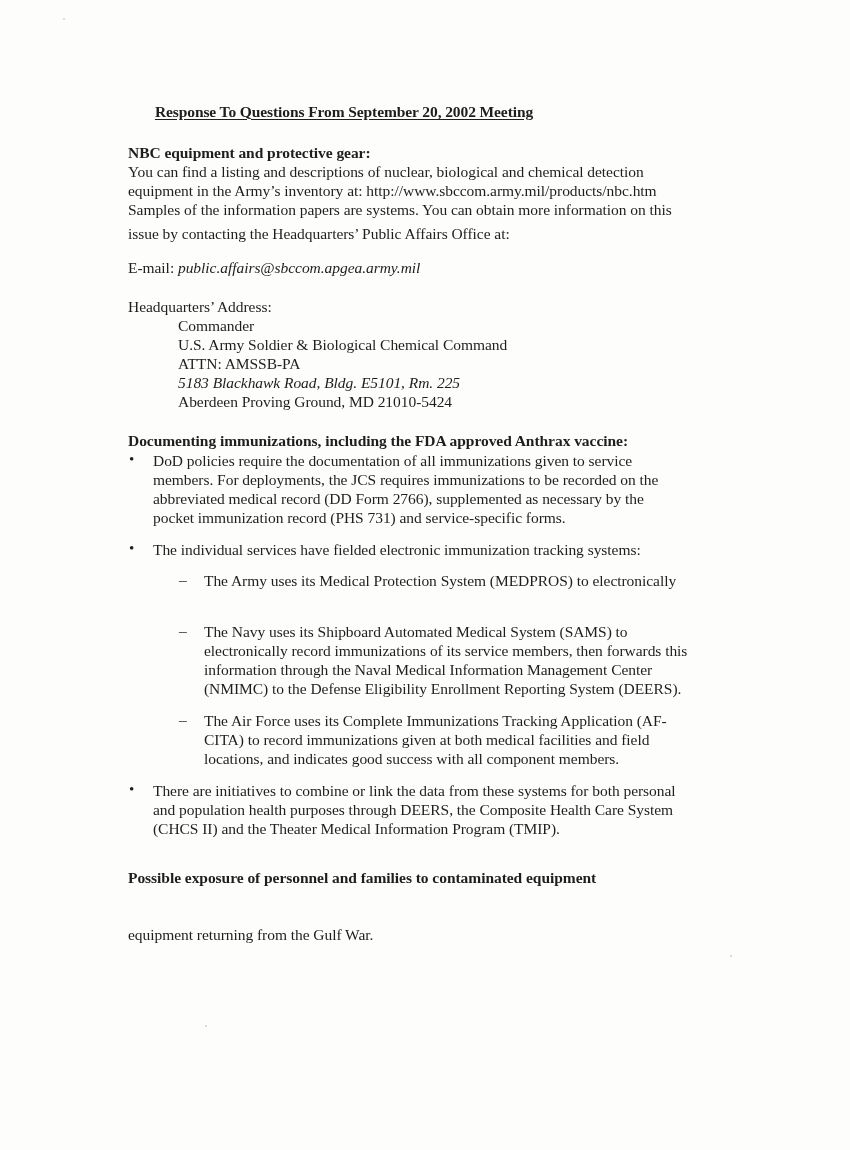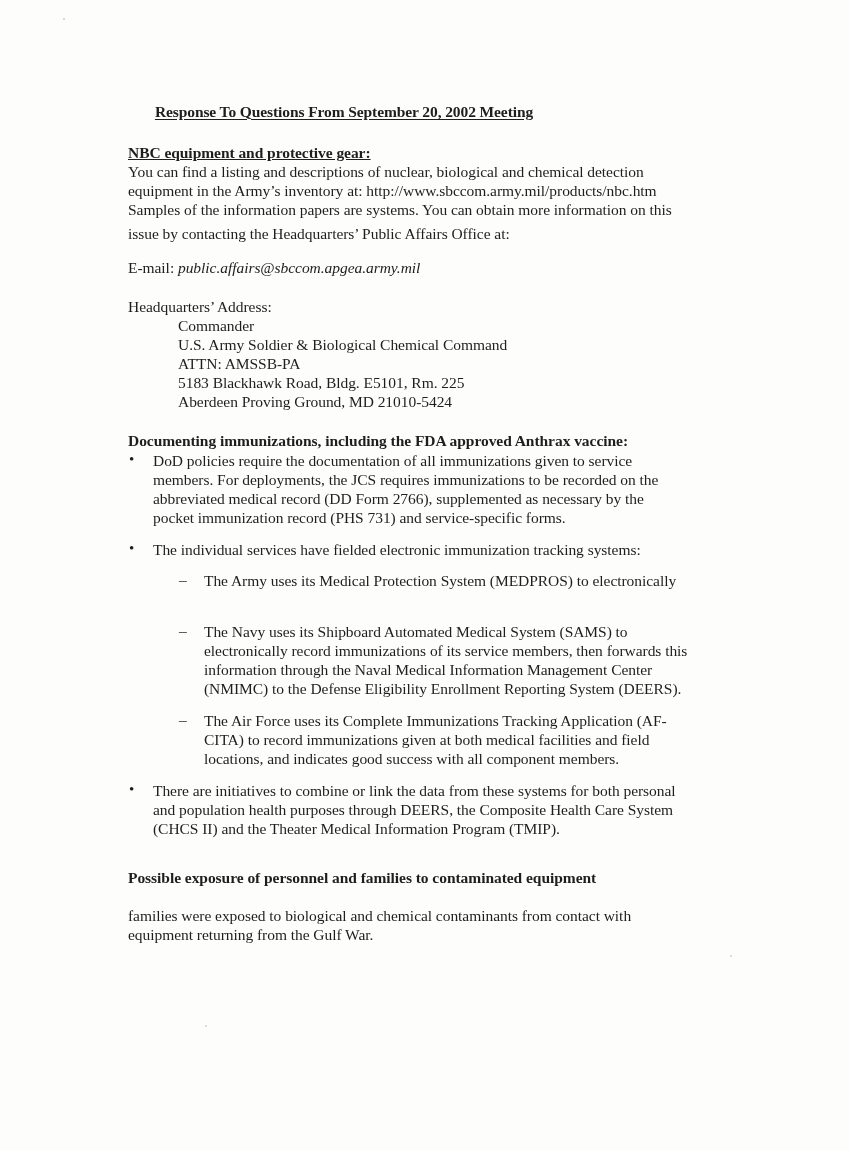--- a/index.html
+++ b/index.html
@@ -25,35 +25,35 @@
     .dash { position: absolute; font-size: 15.5px; }
     .speck { position: absolute; width: 2px; height: 2px; background: #cfcfcf; border-radius: 1px; }
   </style>
 </head>
 <body>
 
 <div class="page">
 
   <div class="title">Response To Questions From September 20, 2002 Meeting</div>
 
-  <div class="line bold" style="left:128px; top:143px;text-decoration:underline;">NBC equipment and protective gear:</div>
+  <div class="line bold" style="left:128px; top:143px;">NBC equipment and protective gear:</div>
   <div class="line" style="left:128px; top:162px;">You can find a listing and descriptions of nuclear, biological and chemical detection</div>
   <div class="line" style="left:128px; top:181px;">equipment in the Army’s inventory at:  http://www.sbccom.army.mil/products/nbc.htm</div>
   <div class="line" style="left:128px; top:200px;">Samples of the information papers are systems.  You can obtain more information on this</div>
   <div class="line" style="left:128px; top:224px;">issue by contacting the Headquarters’ Public Affairs Office at:</div>
 
   <div class="line" style="left:128px; top:258px;">
     <span>E-mail: </span><span class="ital">public.affairs@sbccom.apgea.army.mil</span>
   </div>
 
   <div class="line" style="left:128px; top:297px;">Headquarters’ Address:</div>
   <div class="line" style="left:178px; top:316px;">Commander</div>
   <div class="line" style="left:178px; top:335px;">U.S. Army Soldier &amp; Biological Chemical Command</div>
   <div class="line" style="left:178px; top:354px;">ATTN: AMSSB-PA</div>
-  <div class="line" style="left:178px; top:373px;">5183 Blackhawk Road, Bldg. E5101, Rm. 225</div>
+  <div class="line" style="left:178px; top:373px;font-style:italic;">5183 Blackhawk Road, Bldg. E5101, Rm. 225</div>
   <div class="line" style="left:178px; top:392px;text-align:center;">Aberdeen Proving Ground, MD 21010-5424</div>
 
   <div class="line bold" style="left:128px; top:431px;">Documenting immunizations, including the FDA approved Anthrax vaccine:</div>
 
   <div class="bullet" style="left:129px; top:451px;">•</div>
   <div class="line" style="left:153px; top:451px;">DoD policies require the documentation of all immunizations given to service</div>
   <div class="line" style="left:153px; top:470px;">members.  For deployments, the JCS requires immunizations to be recorded on the</div>
   <div class="line" style="left:153px; top:489px;">abbreviated medical record (DD Form 2766), supplemented as necessary by the</div>
   <div class="line" style="left:153px; top:508px;">pocket immunization record (PHS 731) and service-specific forms.</div>
 
@@ -73,19 +73,18 @@
   <div class="line" style="left:204px; top:711px;">The Air Force uses its Complete Immunizations Tracking Application (AF-</div>
   <div class="line" style="left:204px; top:730px;">CITA) to record immunizations given at both medical facilities and field</div>
   <div class="line" style="left:204px; top:749px;">locations, and indicates good success with all component members.</div>
 
   <div class="bullet" style="left:129px; top:781px;">•</div>
   <div class="line" style="left:153px; top:781px;">There are initiatives to combine or link the data from these systems for both personal</div>
   <div class="line" style="left:153px; top:800px;">and population health purposes through DEERS, the Composite Health Care System</div>
   <div class="line" style="left:153px; top:819px;">(CHCS II) and the Theater Medical Information Program (TMIP).</div>
 
   <div class="line bold" style="left:128px; top:868px;">Possible exposure of personnel and families to contaminated equipment</div>
-  <div class="line" style="left:128px; top:906px;">families were exposed to biological and chemical contaminants from contact with</div>
   <div class="line" style="left:128px; top:925px;">equipment returning from the Gulf War.</div>
 
   <div class="speck" style="left:63px; top:18px;"></div>
   <div class="speck" style="left:730px; top:955px;"></div>
   <div class="speck" style="left:205px; top:1025px;"></div>
 </div>
 
 </body></html>

